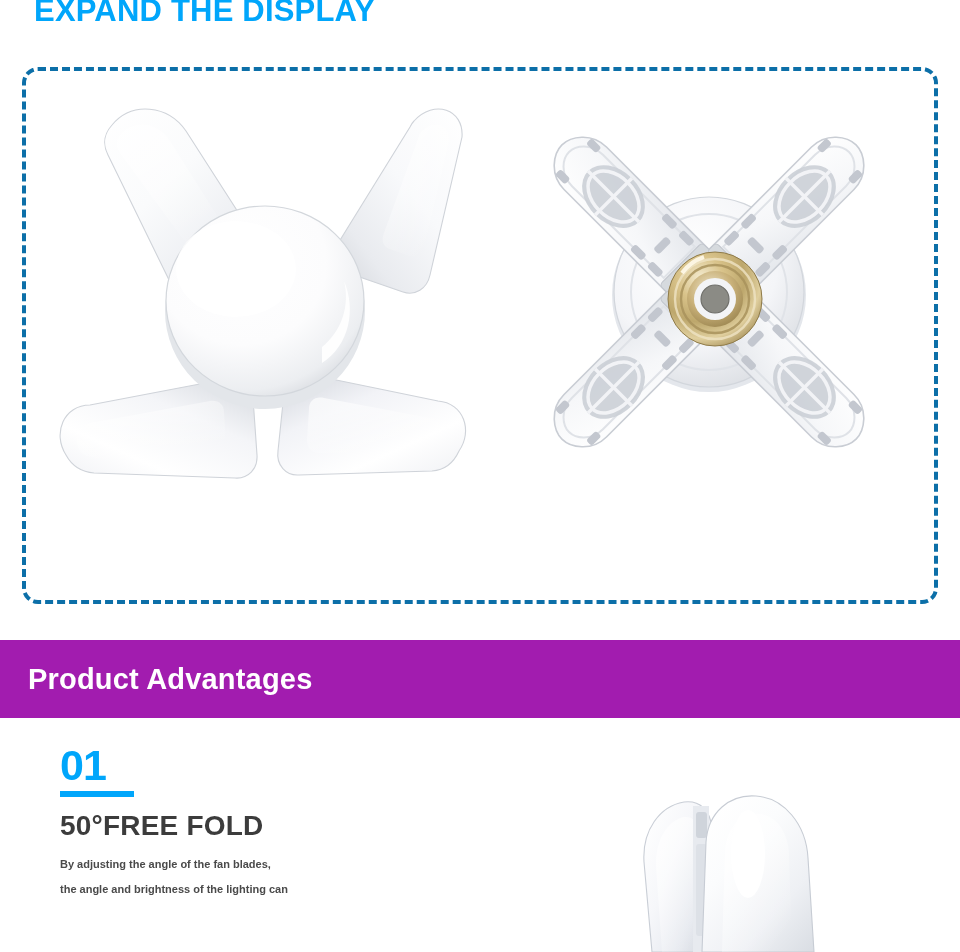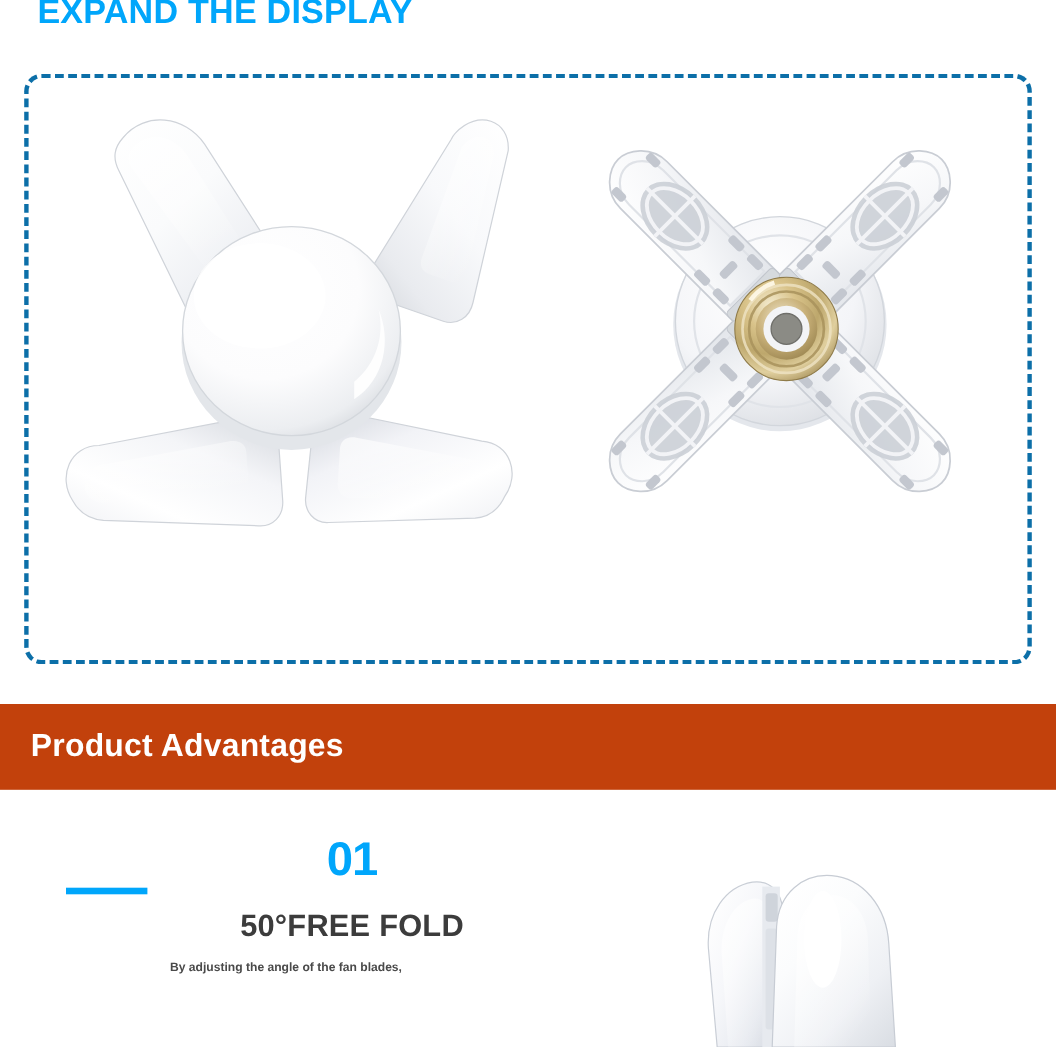--- a/index.html
+++ b/index.html
@@ -57,42 +57,41 @@
   .lamp { position: absolute; left: 0; top: 0; width: 100%; height: 100%; }
 
   
 
   .advantages-banner {
     position: absolute;
     left: 0;
     top: 640px;
     width: 960px;
     height: 78px;
-    background: #c2410c;
+    background: #a21caf;
   }
   .advantages-banner-label {
     position: absolute;
     left: 28px;
     top: 50%;
     transform: translateY(-50%);
     color: #ffffff;
     font-size: 29px;
     font-weight: bold;
     letter-spacing: 0.2px;
     white-space: nowrap;
   }
 
   
 
   .feature-block {
     position: absolute;
     left: 60px;
-    top: 758px;
+    top: 742px;
     width: 520px;
-    text-align: center;
   }
 
   .feature-number {
     display: inline-block;
     font-size: 43px;
     font-weight: bold;
     line-height: 46px;
     color: #00A6FB;
     letter-spacing: -1px;
   }
@@ -356,20 +355,21 @@
   <div class="advantages-banner">
     <span class="advantages-banner-label">Product Advantages</span>
   </div>
 
   <div class="feature-block">
     <div class="feature-number">01</div>
     <div class="feature-number-rule"></div>
     <div class="feature-heading">50°FREE FOLD</div>
     <div class="feature-body">
       <span class="feature-body-line">By adjusting the angle of the fan blades,</span>
+      <span class="feature-body-line">the angle and brightness of the lighting can</span>
     </div>
   </div>
 
   <div class="figure-folded">
     <svg width="330" height="164" viewBox="0 0 330 164">
       <defs>
         <linearGradient id="fL" x1="0%" y1="10%" x2="100%" y2="90%">
           <stop offset="0%" stop-color="#ffffff"></stop>
           <stop offset="38%" stop-color="#f6f7fa"></stop>
           <stop offset="72%" stop-color="#e6e9ef"></stop>

